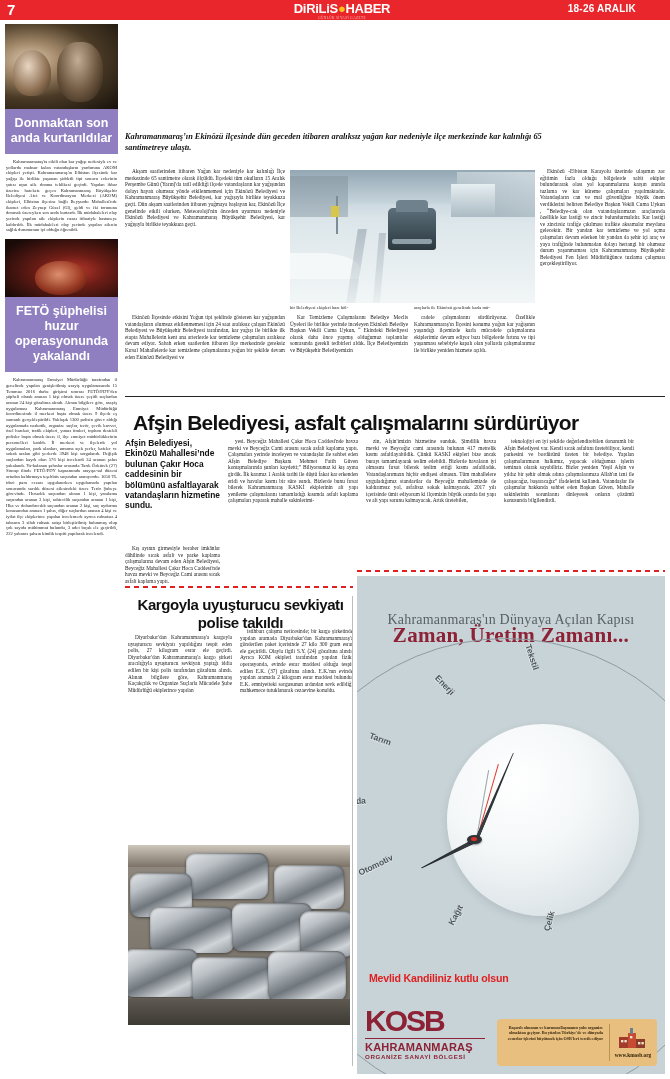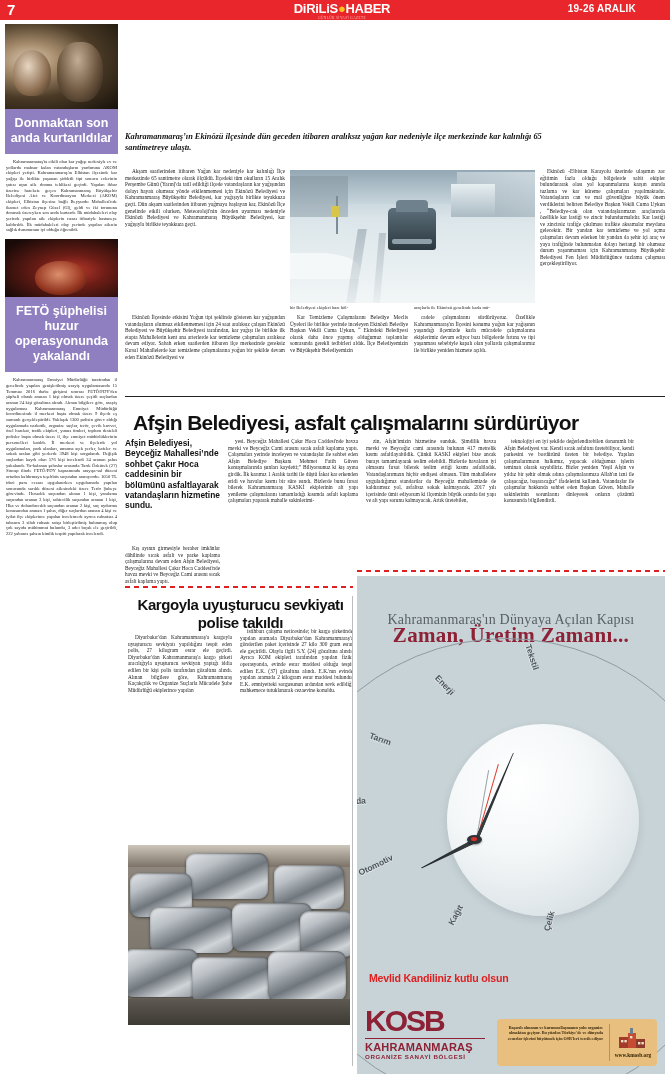--- a/index.html
+++ b/index.html
@@ -175,21 +175,21 @@
 <body>
 
 <div class="page">
 
   <div class="topbar">
     <div class="pagenum">7</div>
     <div class="masthead">
       <div class="mh"><span>DiRiLiS</span><span class="dot">●</span><span>HABER</span></div>
       <div class="mh-sub">GÜNLÜK SİYASİ GAZETE</div>
     </div>
-    <div class="dateline">19-26 ARALIK</div>
+    <div class="dateline">18-26 ARALIK</div>
   </div>
 
   <div class="rail">
 
     <div class="railphoto p1"></div>
     <div class="railhead">Donmaktan son anda kurtarıldılar</div>
     <div class="railbody body-col tiny">
       <p>Kahramanmaraş'ta etkili olan kar yağışı nedeniyle ev ve yollarda mahsur kalan vatandaşların yardımına AKOM ekipleri yetişti. Kahramanmaraş'ın Elbistan ilçesinde kar yağışı ile birlikte yaşanan şiddetli tipi sonucu evlerinin çatısı uçan aile donma tehlikesi geçirdi. Yapılan ihbar üzerine harekete geçen Kahramanmaraş Büyükşehir Belediyesi Afet ve Koordinasyon Merkezi (AKOM) ekipleri, Elbistan ilçesine bağlı Beyyurdu Mahallesi'nde ikamet eden Zeynep Güzel (63), geldi ve iki torununa donmak üzereyken son anda kurtardı. İlk müdahaleleri olay yerinde yapılan aile ekiplerin rızası itibariyle hastaneye kaldırıldı. İlk müdahaleleri olay yerinde yapılan ailenin sağlık durumunun iyi olduğu öğrenildi.</p>
     </div>
 
@@ -236,21 +236,21 @@
     <p>cadele çalışmalarını sürdürüyoruz. Özellikle Kahramanmaraş'ın İlçesini konumu yoğun kar yağışının yaşandığı ilçemizde karla mücadele çalışmalarına ekiplerimiz devam ediyor bazı bölgelerde fırtına ve tipi yaşanması sebebiyle kapalı olan yollarda çalışmalarımız ile birlikte yeniden hizmete açıldı.</p>
   </div>
   <div class="snow-c6 body-col">
     <p>Ekinözü -Elbistan Karayolu üzerinde ulaşımın zor eğitimin fazla olduğu bölgelerde sabit ekipler bulundurarak olası yol kapanmalarına karşın anında tuzlama ve kar küreme çalışmaları yapılmaktadır. Vatandaşların can ve mal güvenliğine büyük önem verdiklerini belirten Belediye Başkan Vekili Cuma Uykun , “Belediye-cak olan vatandaşlarımızın araçlarında özellikle kar lastiği ve zincir bulundurmalıdır. Kar lastiği ve zincirsiz trafiğe çıkılması trafikte aksamalar meydana gelecektir. Bir yandan kar temizleme ve yol açma çalışmaları devam ederken bir yandan da şehir içi araç ve yaya trafiğinde bulunmadan dolayı hertangi bir olumsuz durum yaşanmaması için Kahramanmaraş Büyükşehir Belediyesi Fen İşleri Müdürlüğünce tuzlama çalışması gerçekleştiriliyor.</p>
   </div>
 
   <div class="rule" style="left:125px;top:396px;width:540px"></div>
   <div class="afsin-head">
     <h2>Afşin Belediyesi, asfalt çalışmalarını sürdürüyor</h2>
   </div>
-  <div class="afsin-lead">Afşin Belediyesi, Beyceğiz Mahallesi’nde sohbet Çakır Hoca caddesinin bir bölümünü asfaltlayarak vatandaşların hizmetine sundu.</div>
+  <div class="afsin-lead">Afşin Belediyesi, Ekinözü Mahallesi’nde bulunan Çakır Hoca caddesinin bir bölümünü asfaltlayarak vatandaşların hizmetine sundu.</div>
   <div class="afsin-lead-body body-col">
     <p>Kış ayının girmesiyle beraber imkânlar dâhilinde sıcak asfalt ve parke kaplama çalışmalarına devam eden Afşin Belediyesi, Beyceğiz Mahallesi Çakır Hoca Caddesi'nde havza mevki ve Beyceğiz Cami arasını sıcak asfalt kaplama yaptı.</p>
   </div>
   <div class="afsin-c2 body-col">
     <p>yesi. Beyceğiz Mahallesi Çakır Hoca Caddesi'nde havza mevki ve Beyceğiz Cami arasını sıcak asfalt kaplama yaptı. Çalışmaları yerinde inceleyen ve vatandaşlar ile sohbet eden Afşin Belediye Başkanı Mehmet Fatih Güven konuşmalarında şunları kaydetti;” Biliyorsunuz ki kış ayına girdik. İlk karımız 1 Aralık tarihi ile düştü fakat kar erkenden eridi ve havalar kısmı bir süre ısındı. Bizlerde bunu fırsat bilerek Kahramanmaraş KASKİ ekiplerinin alt yapı yenileme çalışmalarını tamamladığı kısımda asfalt kaplama çalışmaları yaparak mahalle sakinlerimi-</p>
   </div>
   <div class="afsin-c3 body-col">
     <p>zin, Afşin'imizin hizmetine sunduk. Şimdilik havza mevki ve Beyceğiz cami arasında bulunan 417 metrelik kısmı asfaltlayabildik. Çünkü KASKİ ekipleri bize ancak burayı tamamlayarak teslim edebildi. Bizlerde havaların iyi olmasını fırsat bilerek teslim ettiği kısmı asfaltladık. Vatandaşlarımızın hiçbir endişesi olmasın. Tüm mahallelere uyguladığımız standartlar da Beyceğiz mahallemizde de kaldırımsız yol, asfaltsız sokak kalmayacak. 2017 yılı içerisinde ümit ediyorum ki ilçemizin büyük oranda üst yapı ve alt yapı sorunu kalmayacak. Artık üretebilen,</p>
   </div>
   <div class="afsin-c4 body-col">

